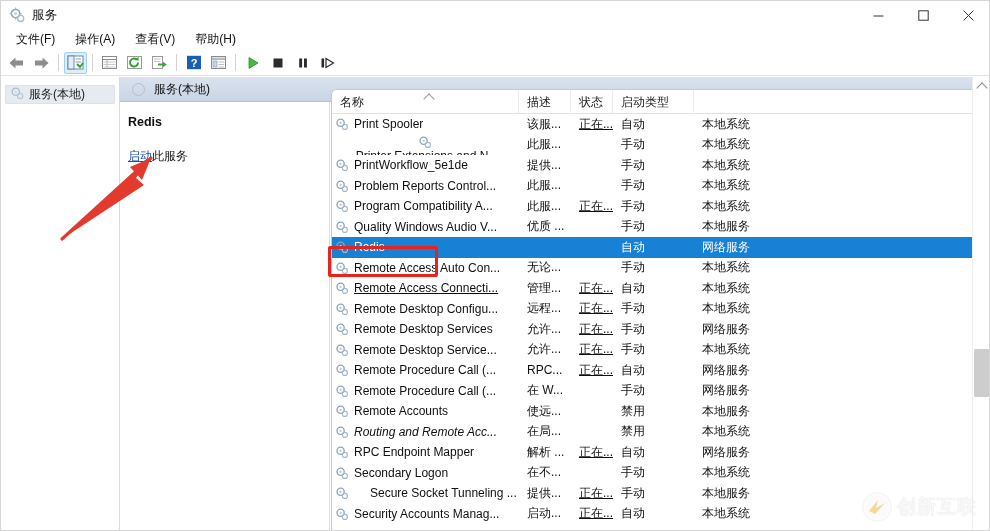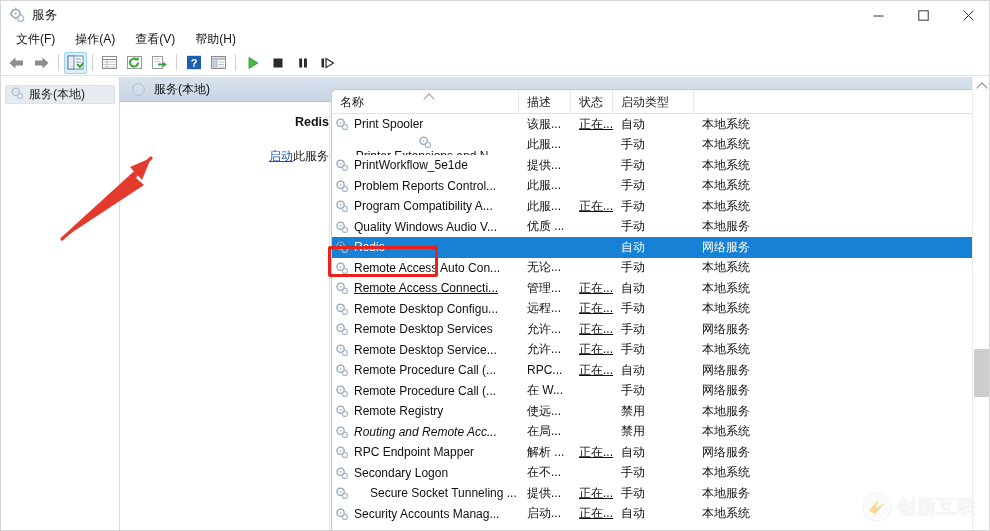--- a/index.html
+++ b/index.html
@@ -12,21 +12,20 @@
     -webkit-font-smoothing: antialiased;
   }
   #app {
     position: relative;
     width: 990px;
     height: 531px;
     overflow: hidden;
     background: #ffffff;
     border: 1px solid #d6d6d6;
     box-sizing: border-box;
-    text-align: right;
   }
 
   
   .titlebar {
     position: absolute;
     left: 0; top: 0;
     width: 990px; height: 28px;
     background: #ffffff;
     display: flex;
     align-items: center;
@@ -744,21 +743,21 @@
             </div>
             <div class="row">
               <div class="cell name" style="width: 187px;">
                 <span style="display: inline-flex;">
                   <svg class="svc-ico" viewBox="0 0 16 16">
                     <circle cx="6.4" cy="6.6" r="4.1" fill="none" stroke="#8da4ba" stroke-width="1.5"></circle>
                     <circle cx="6.4" cy="6.6" r="1.3" fill="#b6c8d8"></circle>
                     <circle cx="11.3" cy="11.3" r="2.9" fill="none" stroke="#a4b8c9" stroke-width="1.3"></circle>
                   </svg>
                 </span>
-                <span>Remote Registry</span>
+                <span>Remote Accounts</span>
               </div>
               <div class="cell desc" style="width: 52px;">使远...</div>
               <div class="cell status" style="width: 42px;"></div>
               <div class="cell startup" style="width: 81px;">禁用</div>
               <div class="cell logon" style="width: 100px;">本地服务</div>
             </div>
             <div class="row">
               <div class="cell name" style="width: 187px; font-style: italic;">
                 <span style="display: inline-flex;">
                   <svg class="svc-ico" viewBox="0 0 16 16">

